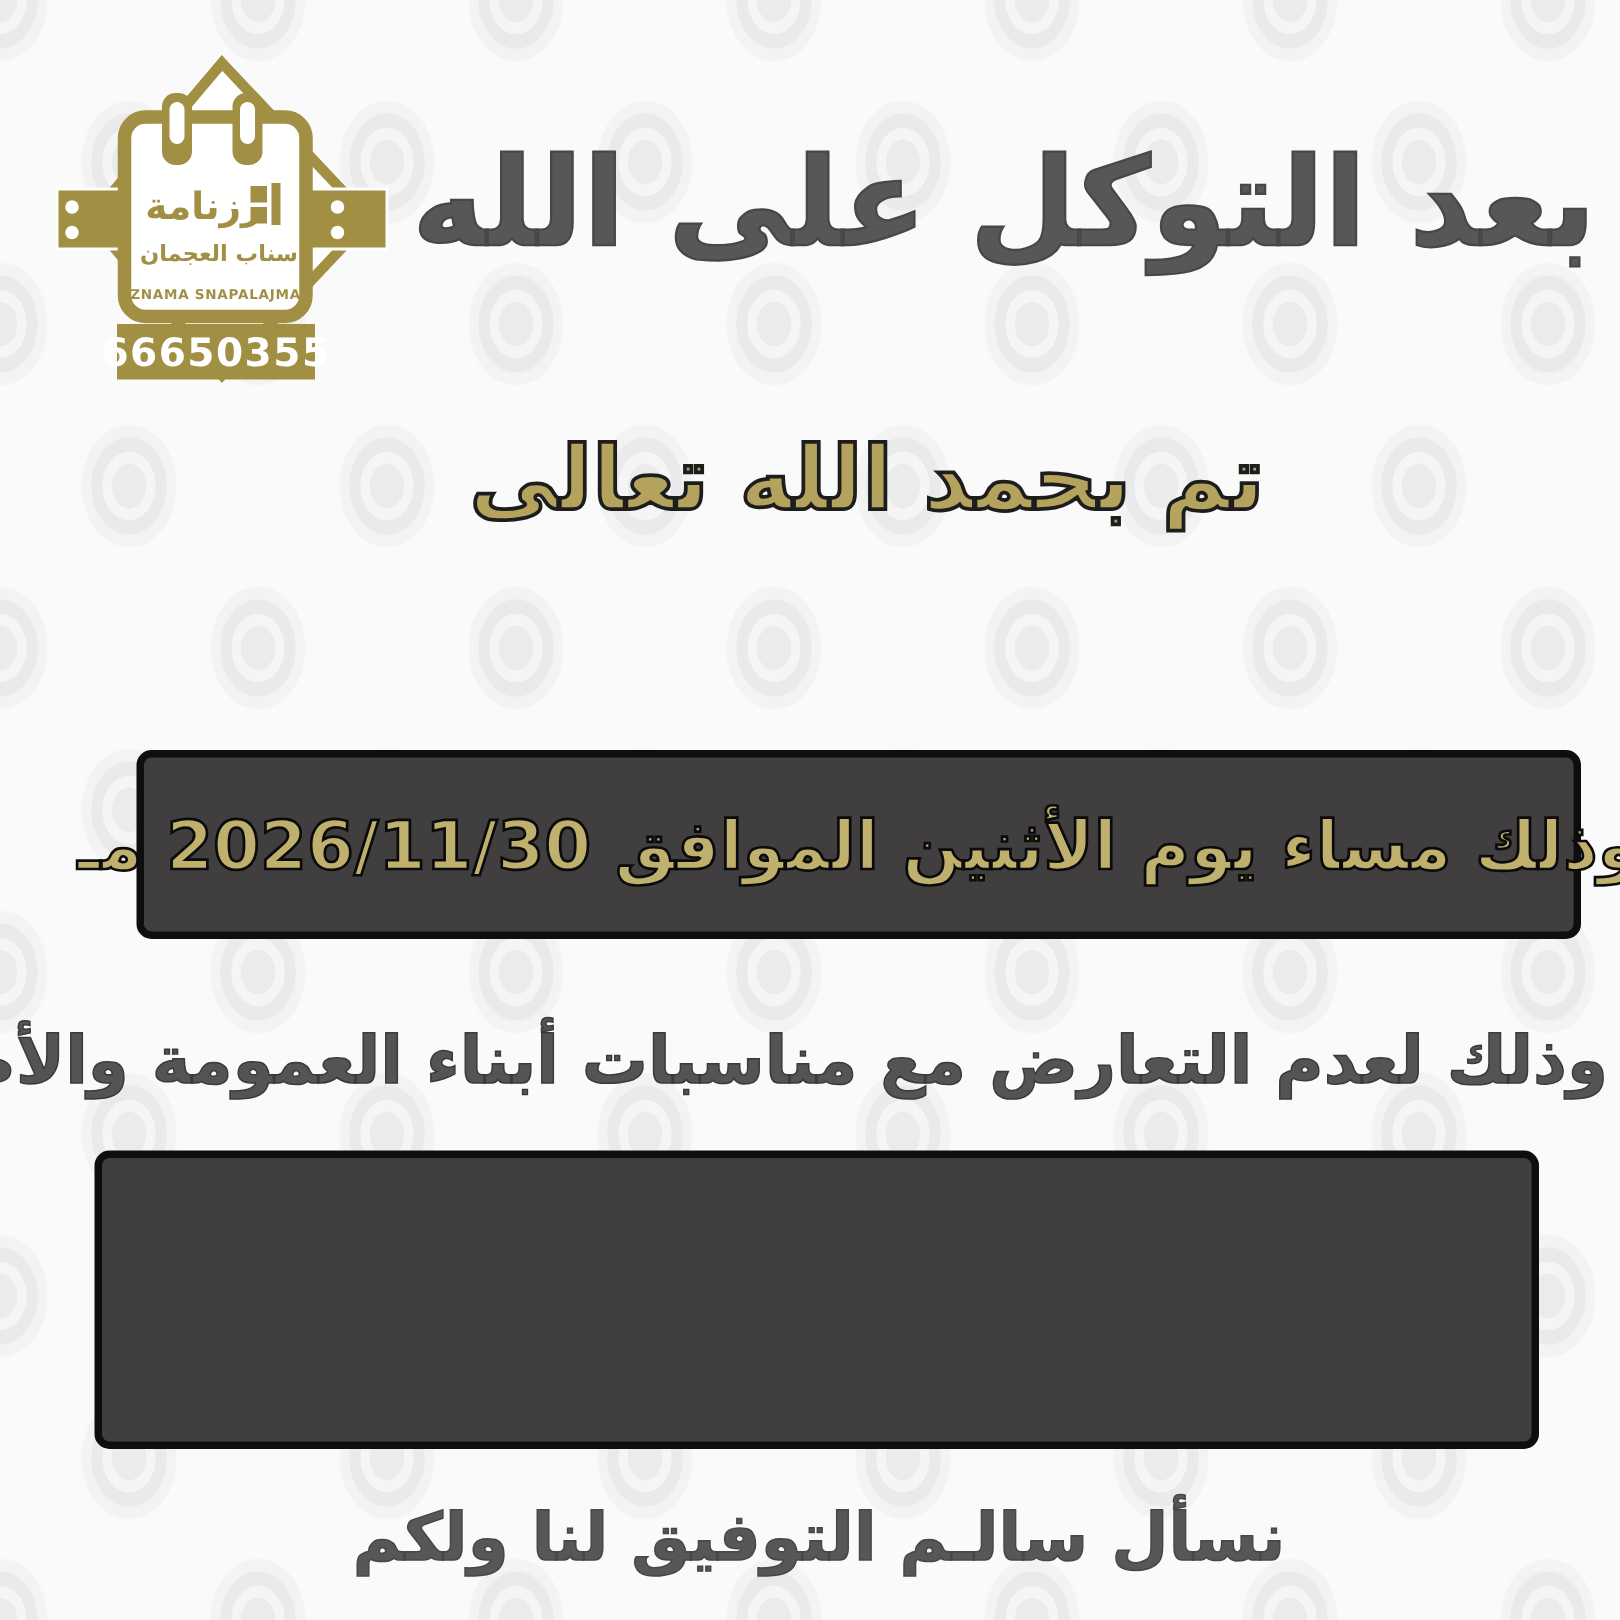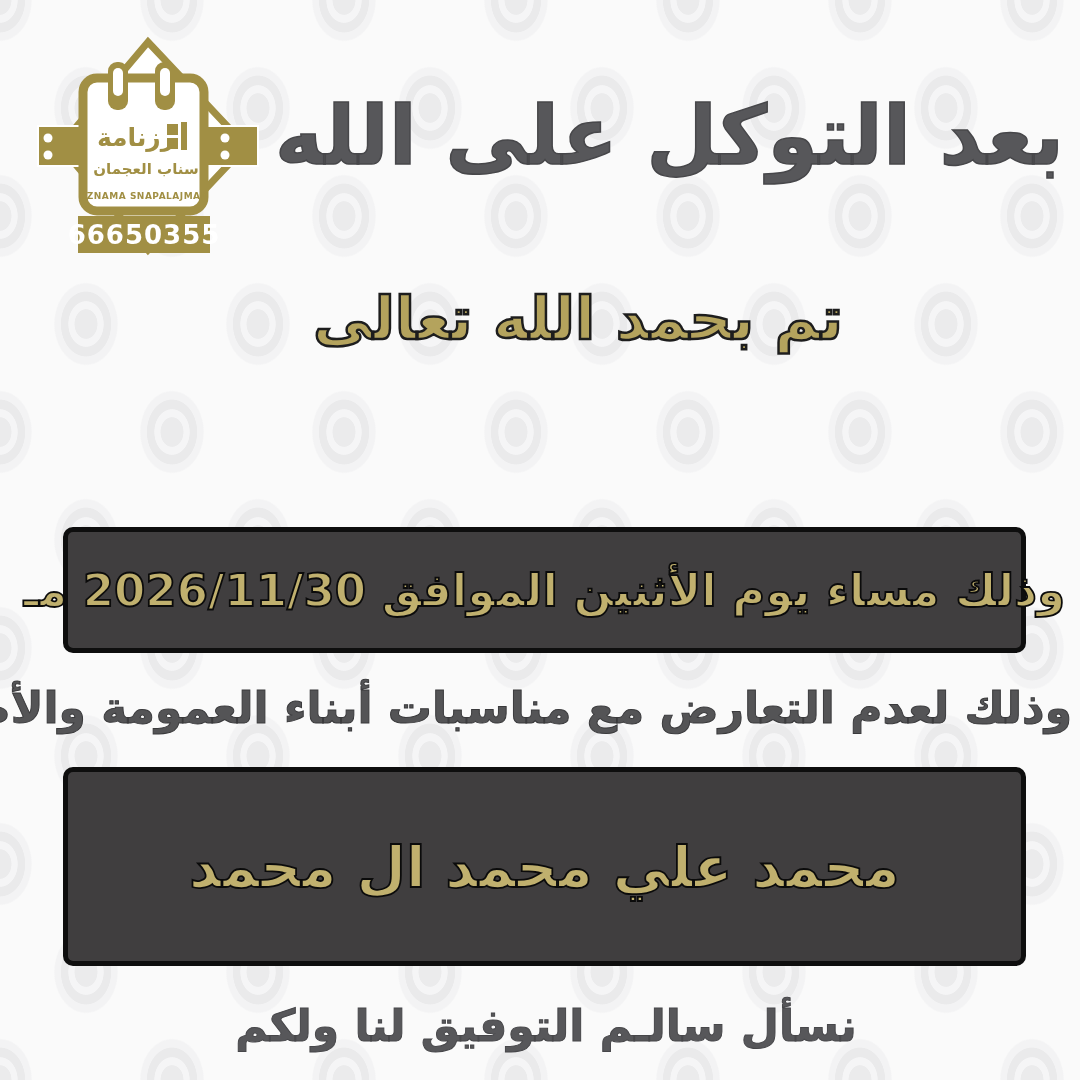--- a/index.html
+++ b/index.html
@@ -38,21 +38,21 @@
     text-shadow:0 3px 4px rgba(0,0,0,0.25);
   }
   .dark-box{
     left:63px; width:953px;
     background:#403e3f;
     border:5px solid #0e0e0e;
     border-radius:10px;
     display:flex; flex-direction:column;
     align-items:center; justify-content:center;
   }
-  .date-box{ top:527px; height:116px; }
+  .date-box{ top:500px; height:116px;margin-left:28px; }
   .names-box{ top:767px; height:189px; }
   .gold-line{
     white-space:nowrap;
     font-weight:800; color:#c0b06e;
     -webkit-text-stroke:1.8px #0b0b0b;
   }
   .date-text{ font-size:45px; }
   .name-line{ font-size:57px; line-height:92px; }
   .reason-text{
     left:20px; right:20px; top:682px;
@@ -107,18 +107,17 @@
   <div class="abs subheader rtl">تم بحمد الله تعالى</div>
 
 
   <div class="abs dark-box date-box">
     <div class="gold-line date-text rtl">وذلك مساء يوم الأثنين الموافق  2026/11/30  مـ</div>
   </div>
 
   <div class="abs reason-text rtl">وذلك لعدم التعارض مع مناسبات أبناء العمومة والأصدقاء</div>
 
   <div class="abs dark-box names-box">
-    <div class="gold-line name-line rtl">محمد علي محمد ال محمد</div>
   </div>
 
   <div class="abs footer-text rtl">نسأل سالـم التوفيق لنا ولكم</div>
 
 </div>
 
 </body></html>

